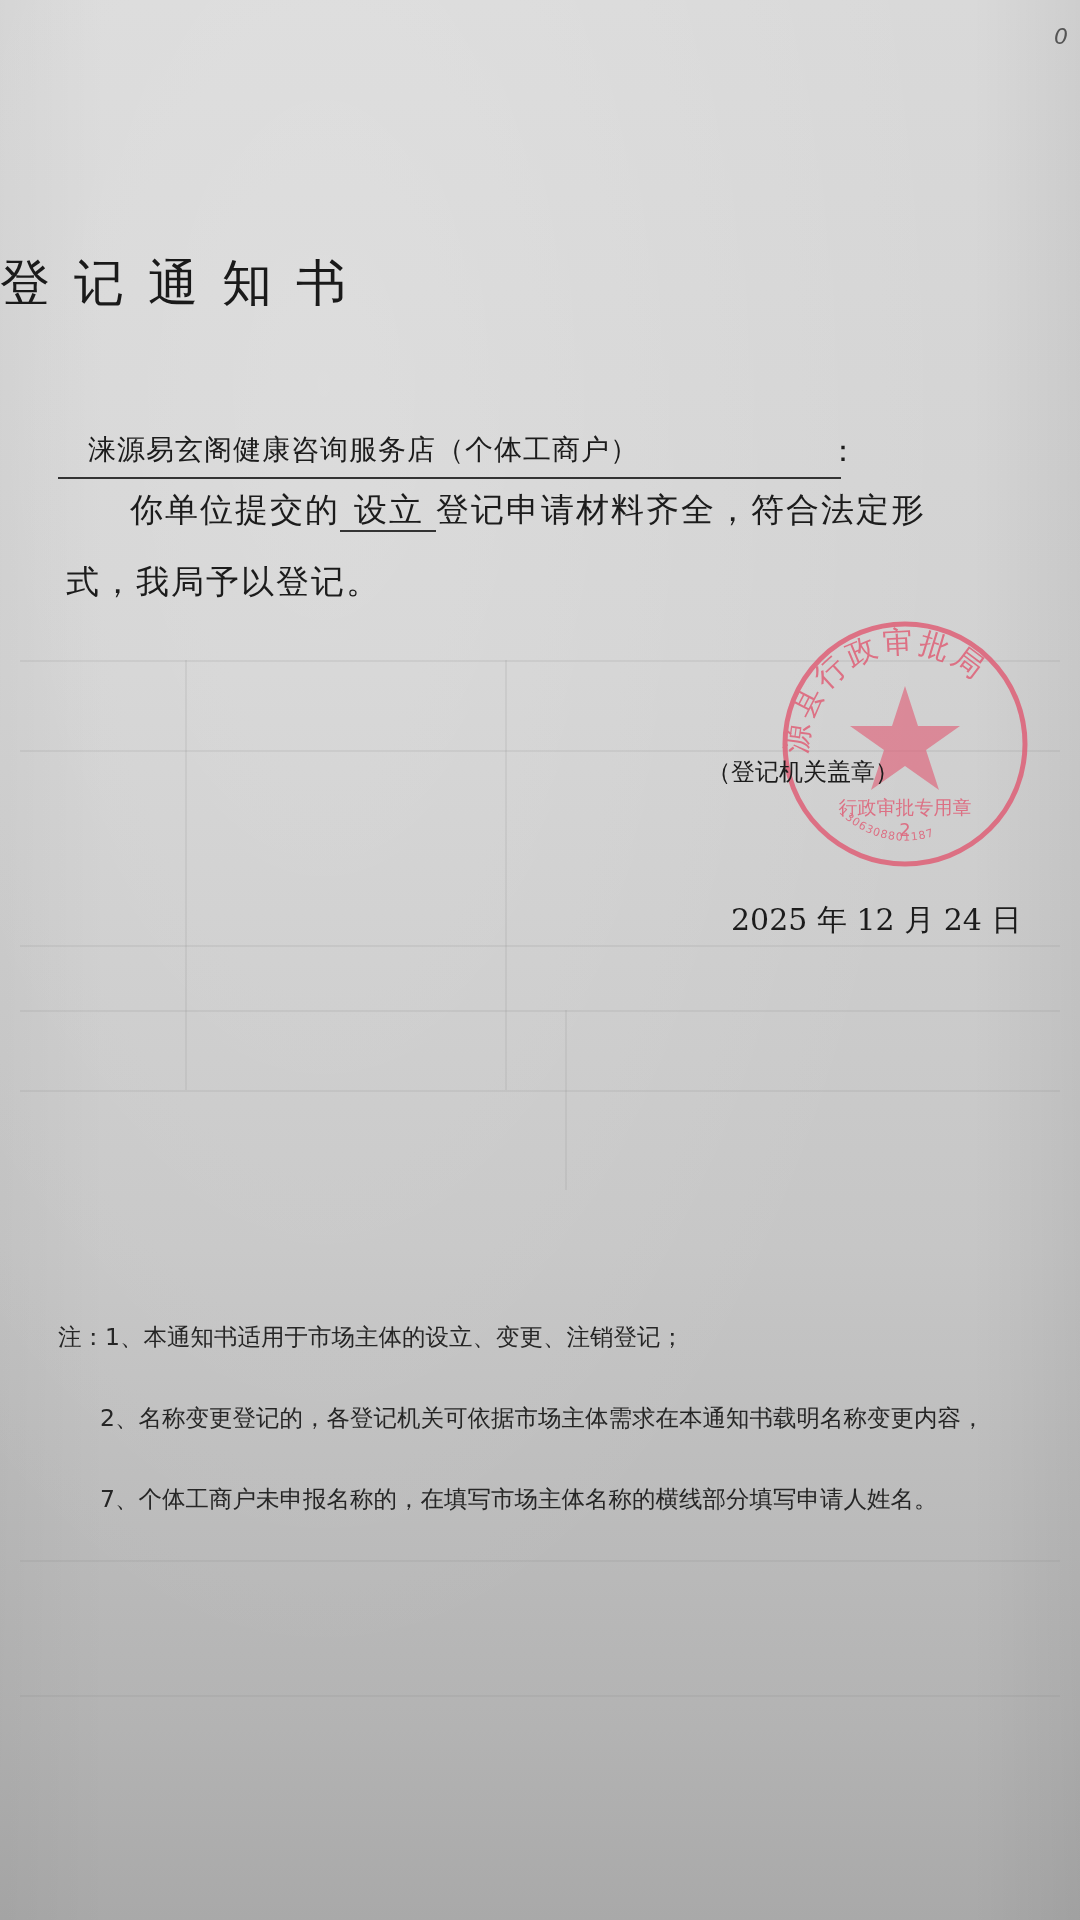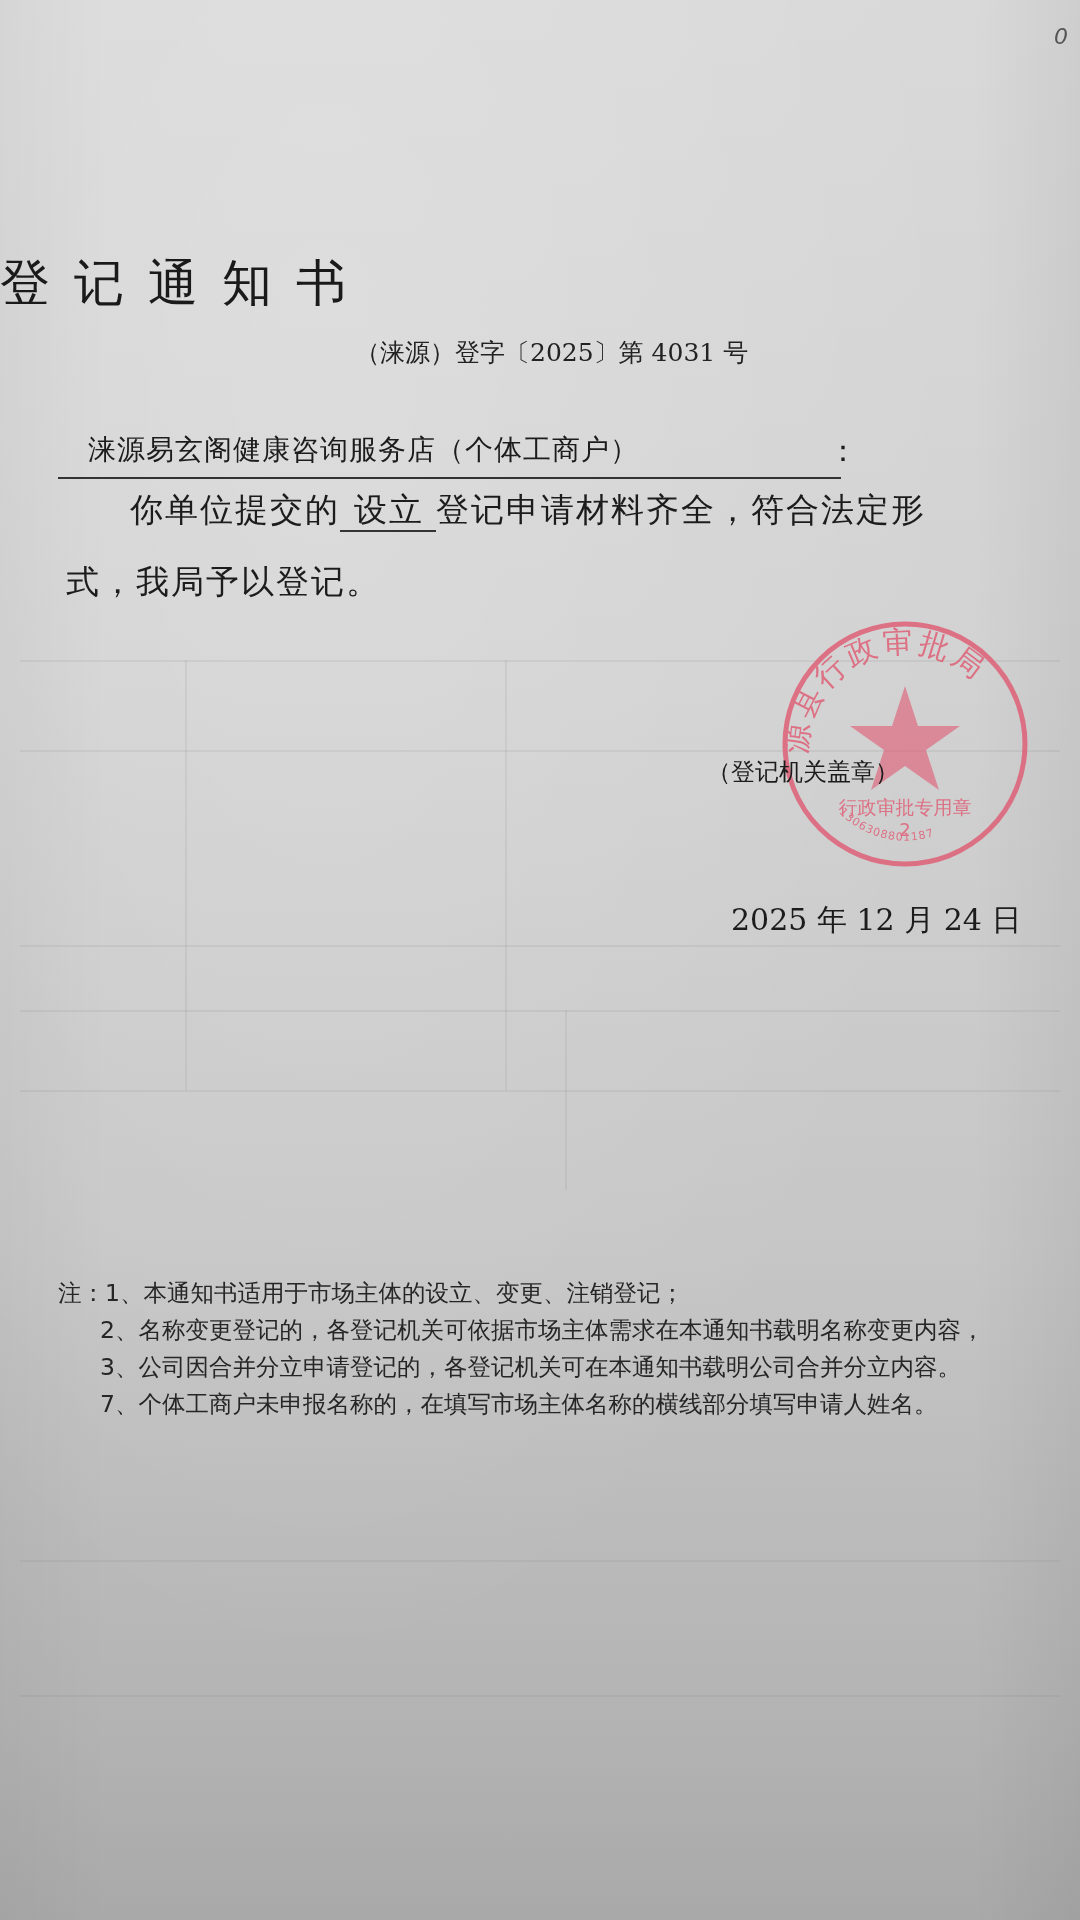--- a/index.html
+++ b/index.html
@@ -120,21 +120,21 @@
     .notes {
       position: absolute;
       left: 58px;
       top: 1275px;
       width: 1010px;
       font-family: "DejaVu Sans", sans-serif;
       font-size: 23.5px;
       color: #262626;
       line-height: 37px;
     }
-    .notes .row { white-space: nowrap; }
+    .notes .row { white-space: nowrap; margin-top: 44px; }
     .notes .indent { padding-left: 42px; }
   </style>
 </head>
 <body>
 
 <div class="page">
 
   <div class="bleed" style="left:20px;top:660px;width:1040px;height:2px;"></div>
   <div class="bleed" style="left:20px;top:750px;width:1040px;height:2px;"></div>
   <div class="bleed" style="left:20px;top:945px;width:1040px;height:2px;"></div>
@@ -143,21 +143,20 @@
   <div class="bleed" style="left:20px;top:1560px;width:1040px;height:2px;"></div>
   <div class="bleed" style="left:20px;top:1695px;width:1040px;height:2px;"></div>
   <div class="bleed" style="left:185px;top:660px;width:2px;height:430px;"></div>
   <div class="bleed" style="left:505px;top:660px;width:2px;height:430px;"></div>
   <div class="bleed" style="left:565px;top:1010px;width:2px;height:180px;"></div>
 
   <div class="page-mark">0</div>
 
   <div class="title">登记通知书</div>
 
-  <div class="doc-number">（涞源）登字〔2025〕第 4031 号</div>
 
   <div class="addressee-line">
     <span class="addressee">涞源易玄阁健康咨询服务店（个体工商户）</span>
     <span class="addressee-colon">：</span>
   </div>
 
   <div class="body-line" style="left:130px;top:488px;">
     <span>你单位提交的</span><span class="fill-in">设立</span><span>登记申请材料齐全，符合法定形</span>
   </div>
 
@@ -180,17 +179,16 @@
     </text>
   </svg>
 
   <div class="seal-label">（登记机关盖章）</div>
 
   <div class="date">2025 年 12 月 24 日</div>
 
   <div class="notes">
     <div class="row"><span>注：</span><span>1、本通知书适用于市场主体的设立、变更、注销登记；</span></div>
     <div class="row indent">2、名称变更登记的，各登记机关可依据市场主体需求在本通知书载明名称变更内容，</div>
-    <div class="row indent">3、公司因合并分立申请登记的，各登记机关可在本通知书载明公司合并分立内容。</div>
     <div class="row indent">7、个体工商户未申报名称的，在填写市场主体名称的横线部分填写申请人姓名。</div>
   </div>
 
 </div>
 
 </body></html>

